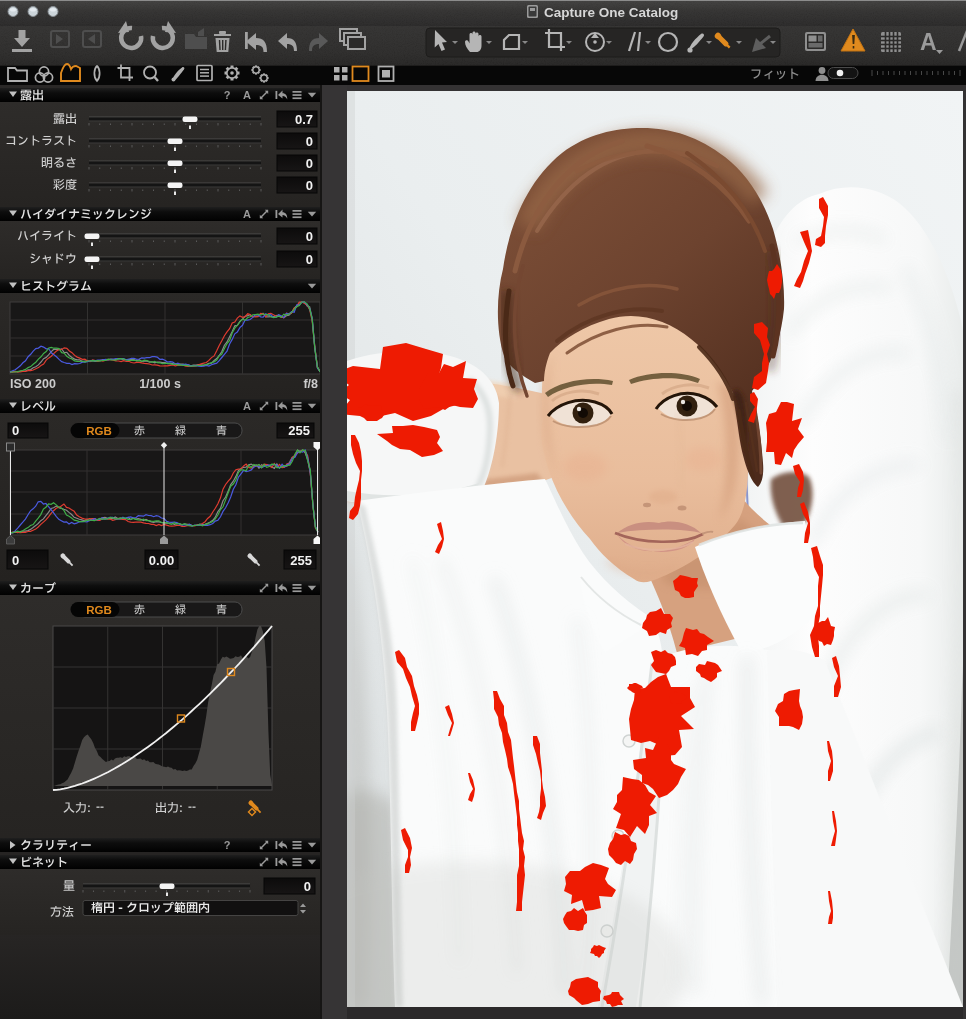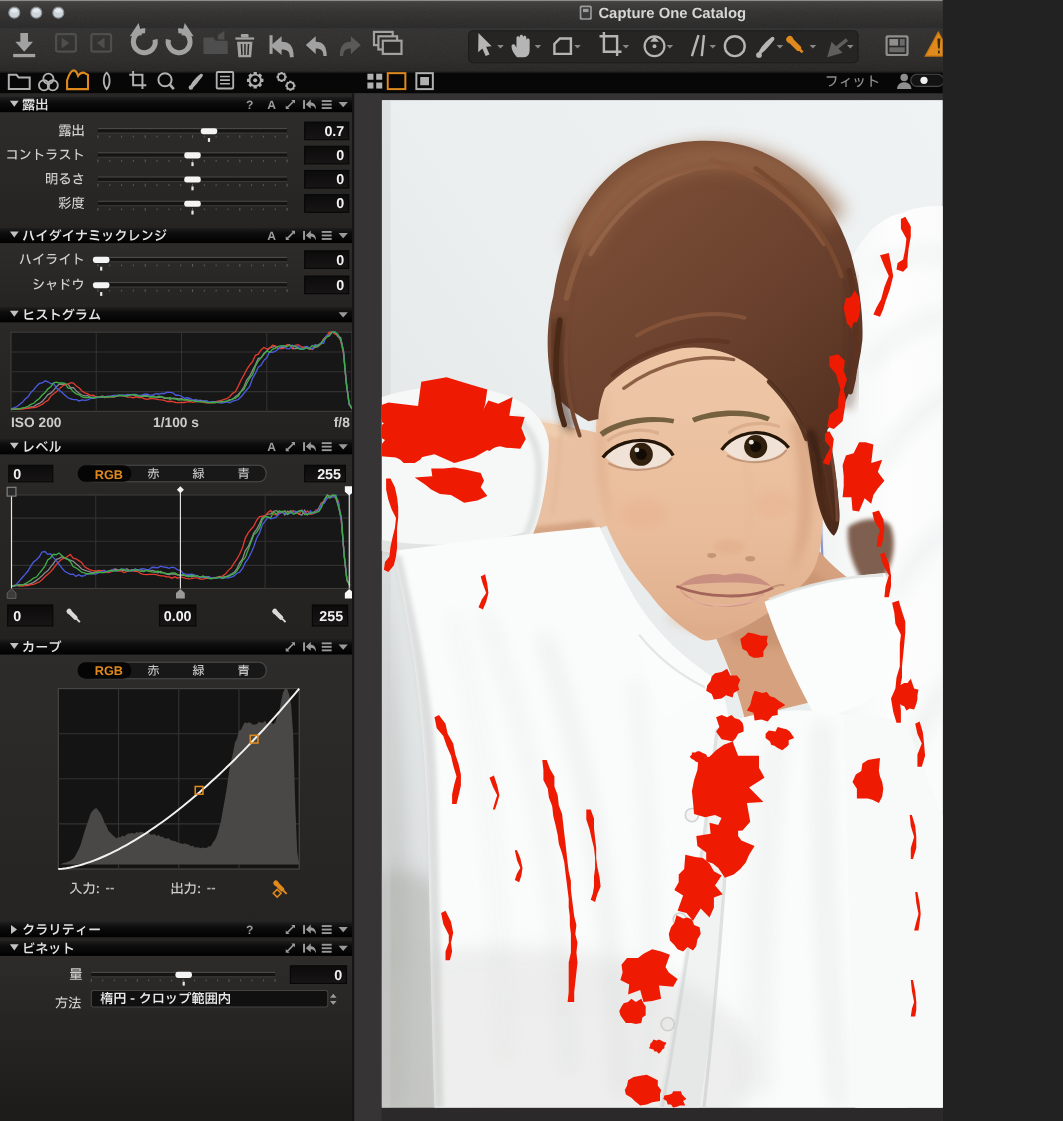--- a/index.html
+++ b/index.html
@@ -1,15 +1,15 @@
 <!DOCTYPE html>
 <html><head><meta charset="utf-8"><style>
 html,body{margin:0;padding:0;background:#222;}
 *{box-sizing:border-box;}
-#root{position:relative;width:857px;height:1019px;overflow:hidden;background:#343233;font-family:"Liberation Sans",sans-serif;}
+#root{position:relative;width:966px;height:1019px;overflow:hidden;background:#343233;font-family:"Liberation Sans",sans-serif;}
 .abs{position:absolute;}
 </style></head><body>
 <div id="root">
 
 <div class="abs" style="left:0;top:0;width:966px;height:26px;background:linear-gradient(#3a3938,#2c2b2a 40%,#222121);border-top:1px solid #8c8c8c;"></div>
 <div class="abs" style="left:0;top:26px;width:966px;height:40px;background:linear-gradient(#2c2b2a,#252423 70%,#1e1d1c);"></div>
 
 <div class="abs" style="left:0;top:66px;width:966px;height:19px;background:#070707;"></div>
 
 <div class="abs" style="left:322px;top:85px;width:644px;height:934px;background:#343233;"></div>

